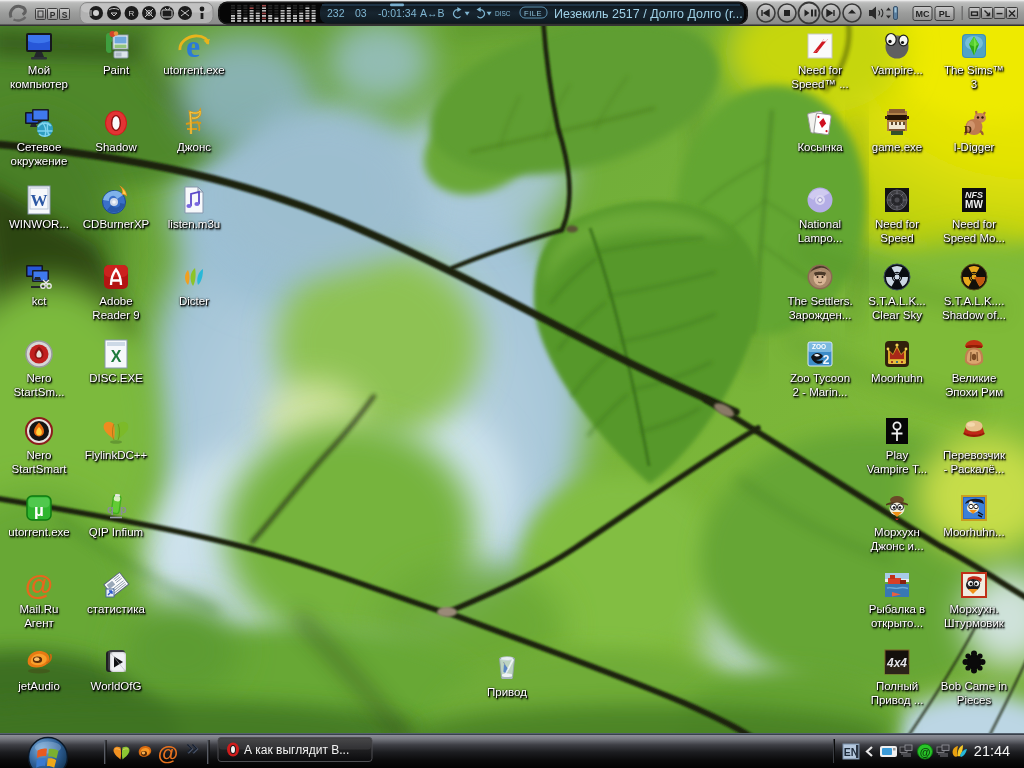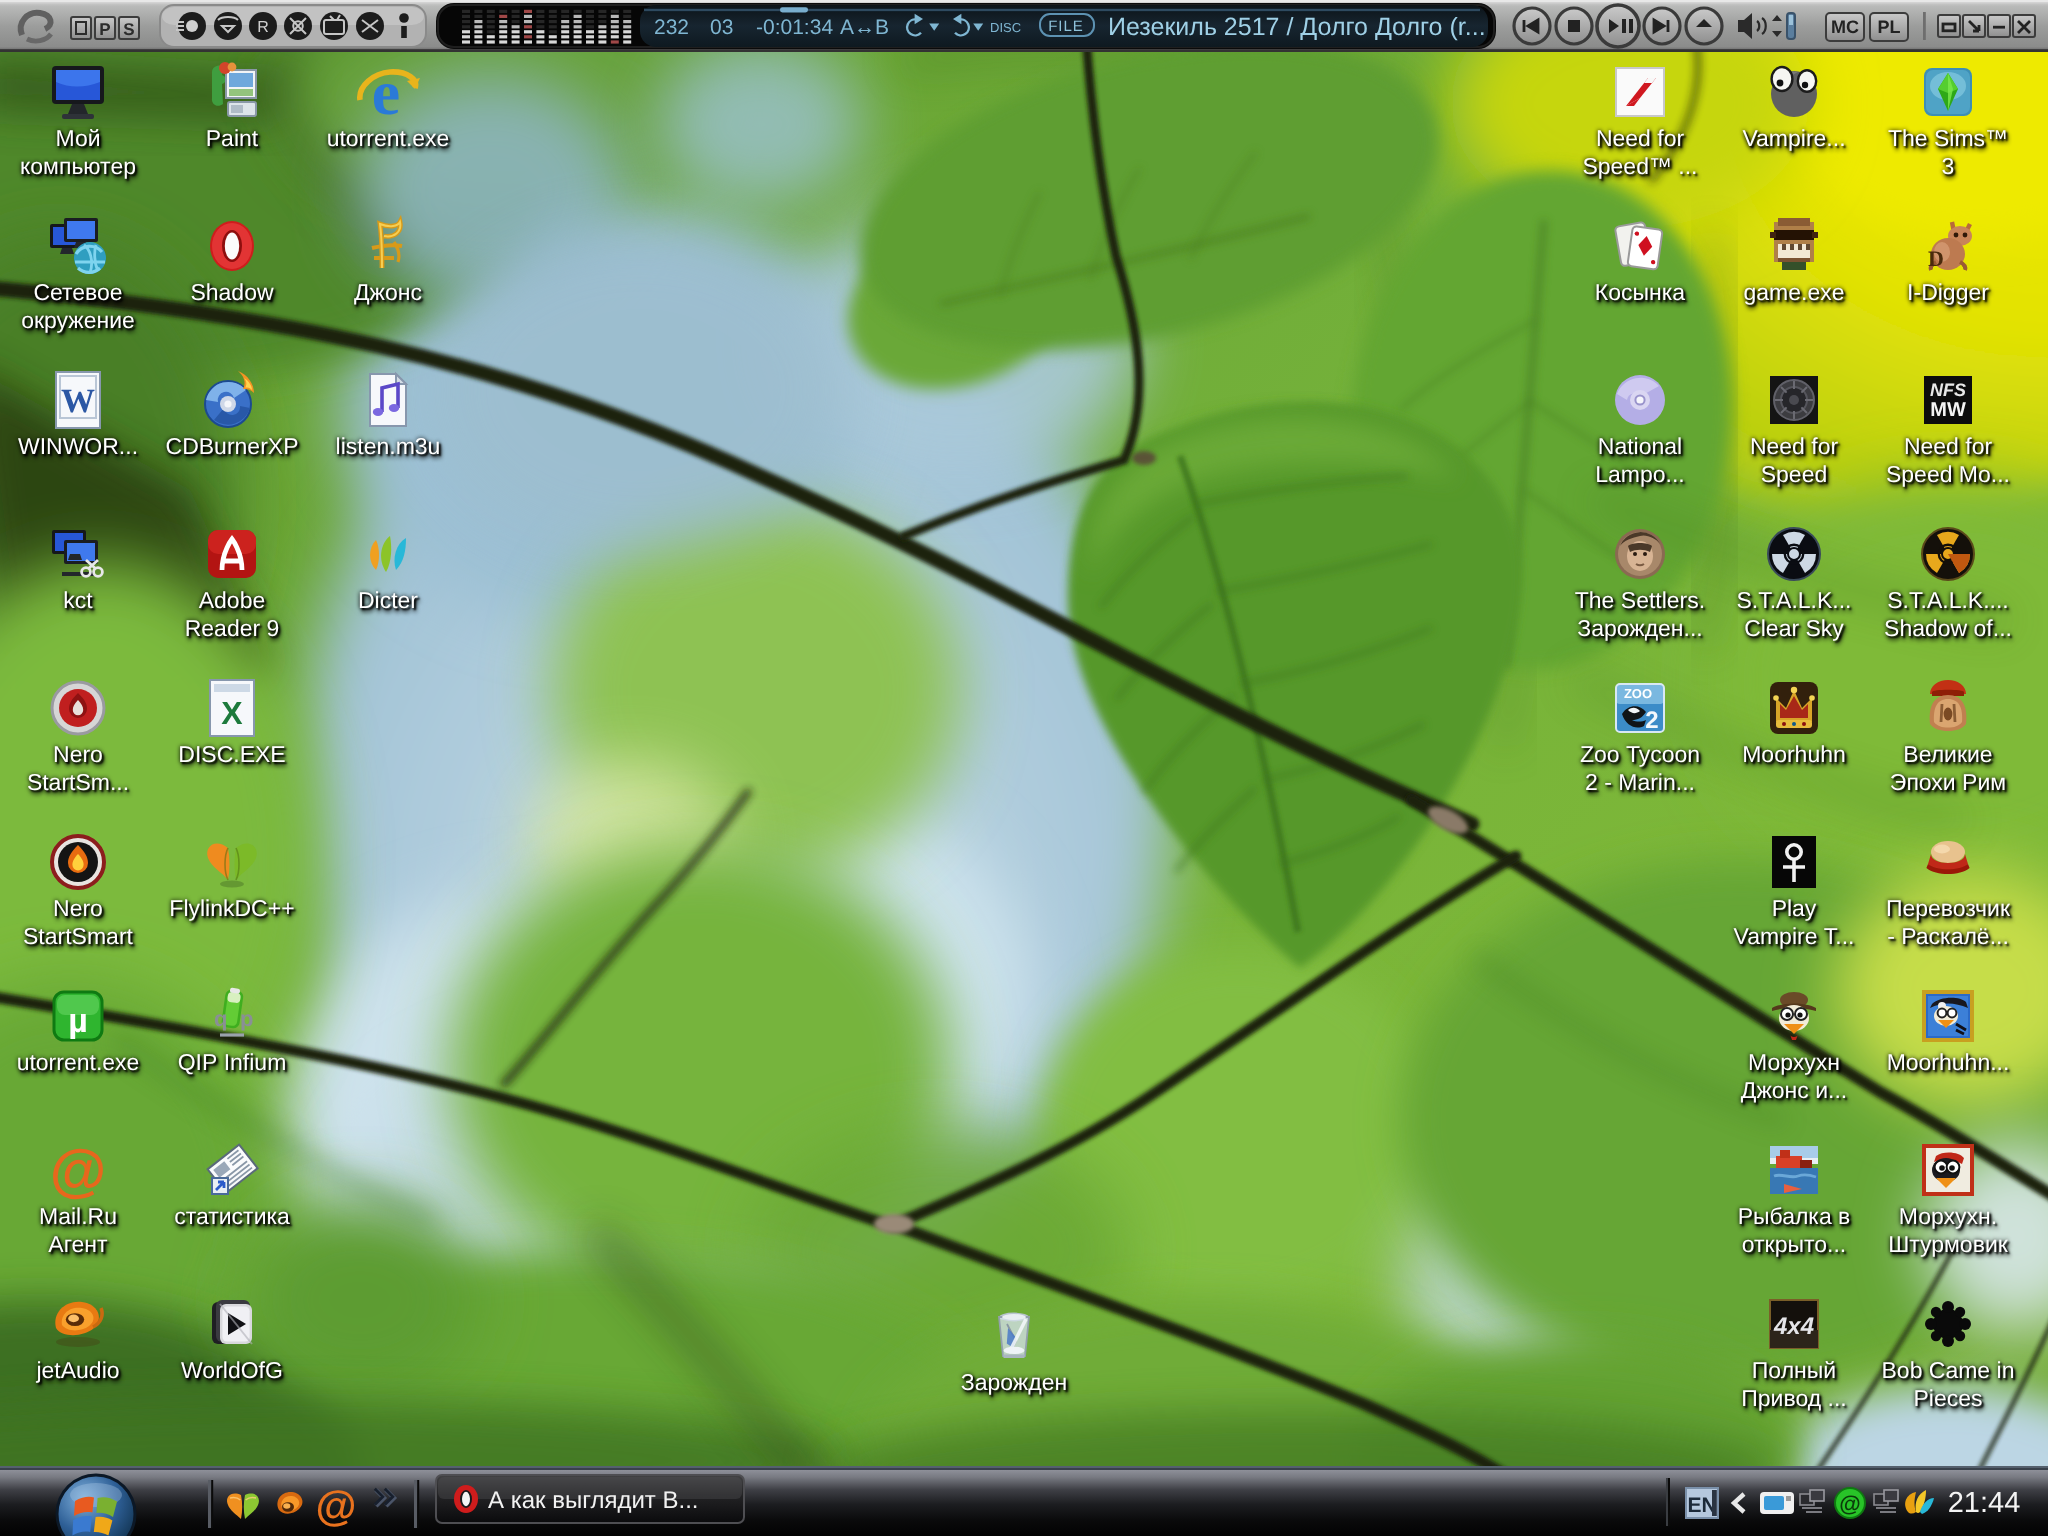--- a/index.html
+++ b/index.html
@@ -661,21 +661,21 @@
         <svg class="ic" width="32" height="32" viewBox="0 0 32 32">
           <ellipse cx="16" cy="6.5" rx="7.5" ry="2.2" fill="#b8c4ce"></ellipse>
           <path d="M8.5,6.5 L23.5,6.5 L21.5,26 L10.5,26 Z" fill="#d4dfe8" fill-opacity="0.78" stroke="#93a1ad" stroke-width="0.9"></path>
           <ellipse cx="16" cy="6.5" rx="6" ry="1.5" fill="#e8eef2"></ellipse>
           <path d="M12.5,10 l4.5,8.5 l-3,6" stroke="#8a98a4" stroke-width="0.9" fill="none"></path>
           <path d="M13,12 l3.8,4.5 l-1.2,5.5 l-3.2,-2.2 z" fill="#4a7ac8" opacity="0.85"></path>
           <path d="M22,7.5 L13.5,24.5" stroke="#f6fafc" stroke-width="1.8" opacity="0.85"></path>
           <ellipse cx="16" cy="23.2" rx="5.2" ry="1.8" fill="#eef3f6"></ellipse>
           <path d="M10.5,25.2 L21.5,25.2 L21.2,27 L10.8,27 Z" fill="#aab6c0"></path>
         </svg>
-        <div class="lb" style="left:-36px;top:34px">Зарожден</div>
+        <div class="lb" style="left:-36px;top:34px">Привод</div>
       </div>
 </div>
 
 <svg id="wa" width="1024" height="26" viewBox="0 0 1024 26">
 <defs>
  <linearGradient id="wbar" x1="0" y1="0" x2="0" y2="1">
   <stop offset="0" stop-color="#d7d7d7"></stop>
           <stop offset="0.12" stop-color="#b9bab9"></stop>
   <stop offset="0.5" stop-color="#9c9d9c"></stop>
           <stop offset="0.9" stop-color="#8b8c8b"></stop>

